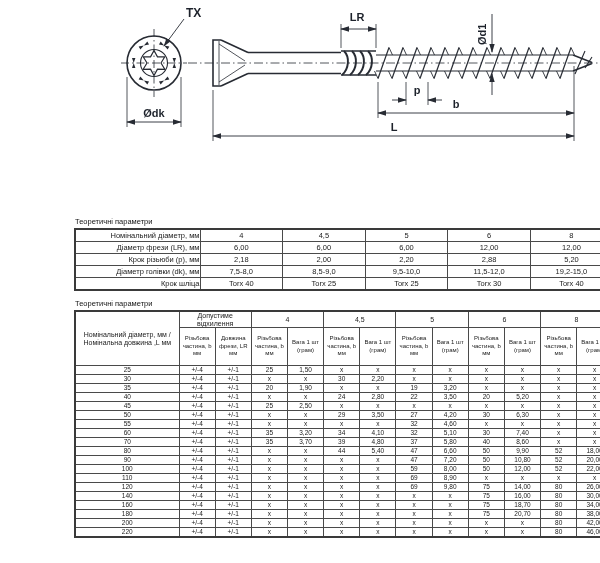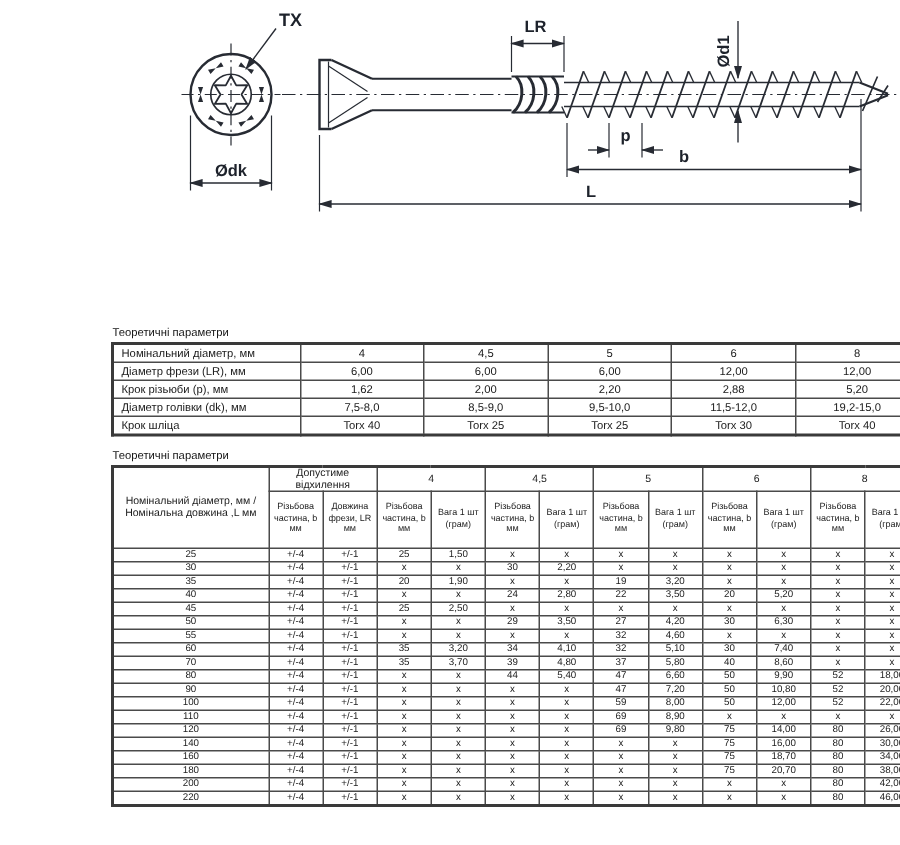--- a/index.html
+++ b/index.html
@@ -6,21 +6,21 @@
   body{width:600px;height:563px;background:#ffffff;position:relative;
        font-family:"Liberation Sans", sans-serif;color:#1b1b1b;overflow:hidden;}
   .page{position:absolute;inset:0;margin-left:36px;}
   svg text{font-family:"Liberation Sans", sans-serif;font-weight:bold;fill:#1d222b;}
   .tblock{position:absolute;left:38px;width:541px;}
   .ttitle{font-size:7.5px;color:#141414;margin:0 0 2px 1px;line-height:9px;}
   table{border-collapse:collapse;table-layout:fixed;width:540px;background:#fff;}
   #table1{border:2px solid #3a3a3a;}
   #table1 td{border:1px solid #4a4a4a;font-size:7.5px;height:11px;line-height:11px;
              text-align:center;padding:0;white-space:nowrap;overflow:hidden;}
-  #table1 td.lbl{text-align:left;padding-left:5px;}
+  #table1 td.lbl{text-align:right;padding-left:5px;}
   #table2{border:2px solid #3a3a3a;}
   #table2 th,#table2 td{border:1px solid #4a4a4a;padding:0;font-weight:normal;
              text-align:center;overflow:hidden;}
   #table2 thead th{font-size:6px;line-height:7.5px;}
   #table2 tr.grp th{height:15px;font-size:7px;}
   #table2 tr.sub th{height:37px;}
   #table2 th.corner{font-size:6.3px;line-height:8px;padding:0 3px;}
   #table2 tbody td{font-size:6.5px;height:8px;line-height:8px;white-space:nowrap;}
 </style>
 </head>
@@ -193,21 +193,21 @@
           <tr>
             <td class="lbl">Діаметр фрези (LR), мм</td>
             <td>6,00</td>
             <td>6,00</td>
             <td>6,00</td>
             <td>12,00</td>
             <td>12,00</td>
           </tr>
           <tr>
             <td class="lbl">Крок різьюби (p), мм</td>
-            <td>1,62</td>
+            <td>2,18</td>
             <td>2,00</td>
             <td>2,20</td>
             <td>2,88</td>
             <td>5,20</td>
           </tr>
           <tr>
             <td class="lbl">Діаметр голівки (dk), мм</td>
             <td>7,5-8,0</td>
             <td>8,5-9,0</td>
             <td>9,5-10,0</td>

